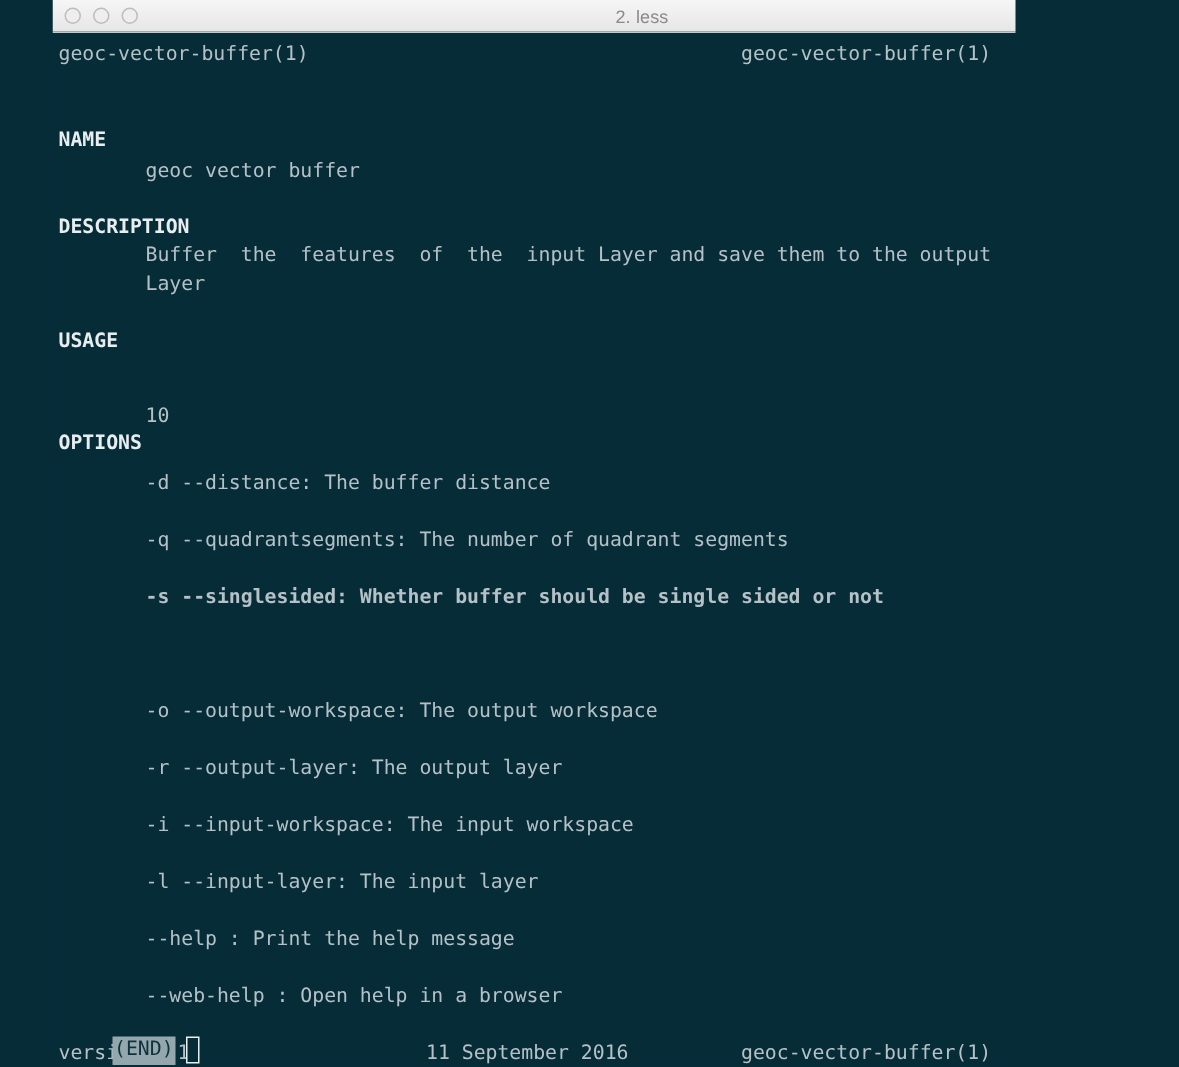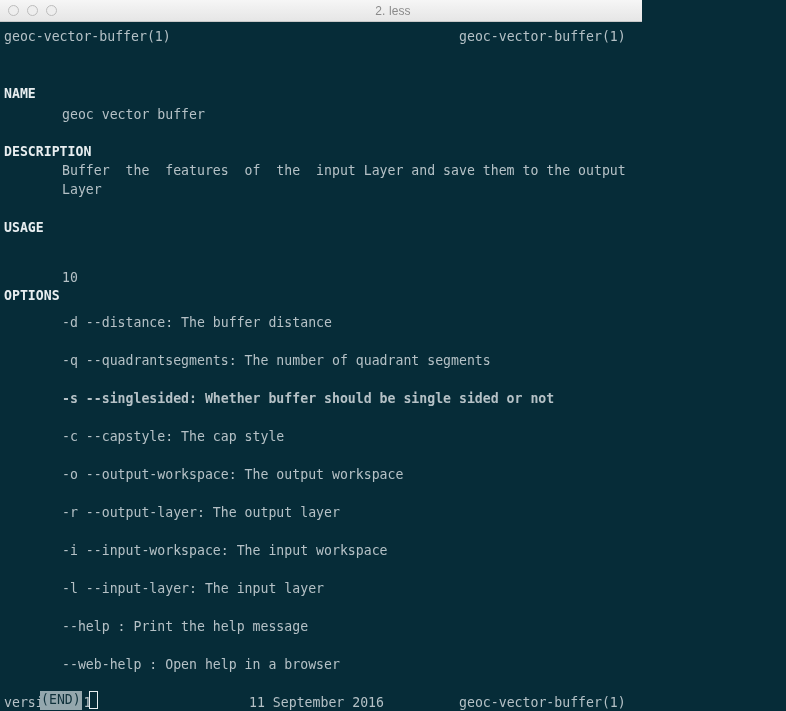--- a/index.html
+++ b/index.html
@@ -14,20 +14,21 @@
     overflow: hidden;
     font-family: "DejaVu Sans Mono", monospace;
   }
 
   #window {
     position: relative;
     width: 642px;
     height: 711px;
     background: #062c38;
     overflow: hidden;
+    margin-left: 35px;
   }
 
   
   #titlebar {
     position: relative;
     height: 22px;
     width: 786px;
     box-sizing: border-box;
     background: linear-gradient(to bottom, #f6f6f6 0%, #eeeeee 48%, #e6e6e6 100%);
     border-bottom: 1px solid #c7c7c7;
@@ -168,21 +169,20 @@
     <div class="row body-text" style="top:158px; left:62px;">Layer</div>
 
     <div class="row hdr" style="top:196px;">USAGE</div>
     <div class="row body-text" style="top:246px; left:62px;text-align:center;">10</div>
 
     <div class="row hdr" style="top:264px;">OPTIONS</div>
 
     <div class="row body-text" style="top:291px; left:62px;">-d --distance: The buffer distance</div>
     <div class="row body-text" style="top:329px; left:62px;">-q --quadrantsegments: The number of quadrant segments</div>
     <div class="row body-text" style="top:367px; left:62px;font-weight:bold;">-s --singlesided: Whether buffer should be single sided or not</div>
-    <div class="row body-text" style="top:405px; left:62px;">-c --capstyle: The cap style</div>
     <div class="row body-text" style="top:443px; left:62px;">-o --output-workspace: The output workspace</div>
     <div class="row body-text" style="top:481px; left:62px;text-align:center;">-r --output-layer: The output layer</div>
     <div class="row body-text" style="top:519px; left:62px;">-i --input-workspace: The input workspace</div>
     <div class="row body-text" style="top:557px; left:62px;">-l --input-layer: The input layer</div>
     <div class="row body-text" style="top:595px; left:62px;">--help : Print the help message</div>
     <div class="row body-text" style="top:633px; left:62px;">--web-help : Open help in a browser</div>
 
     <div class="row body-text" style="top:671px;">version 0.1</div>
     <div class="row-right" style="top:671px; left:249px;">11 September 2016</div>
     <div class="row-right" style="top:671px; left:459px;">geoc-vector-buffer(1)</div>

